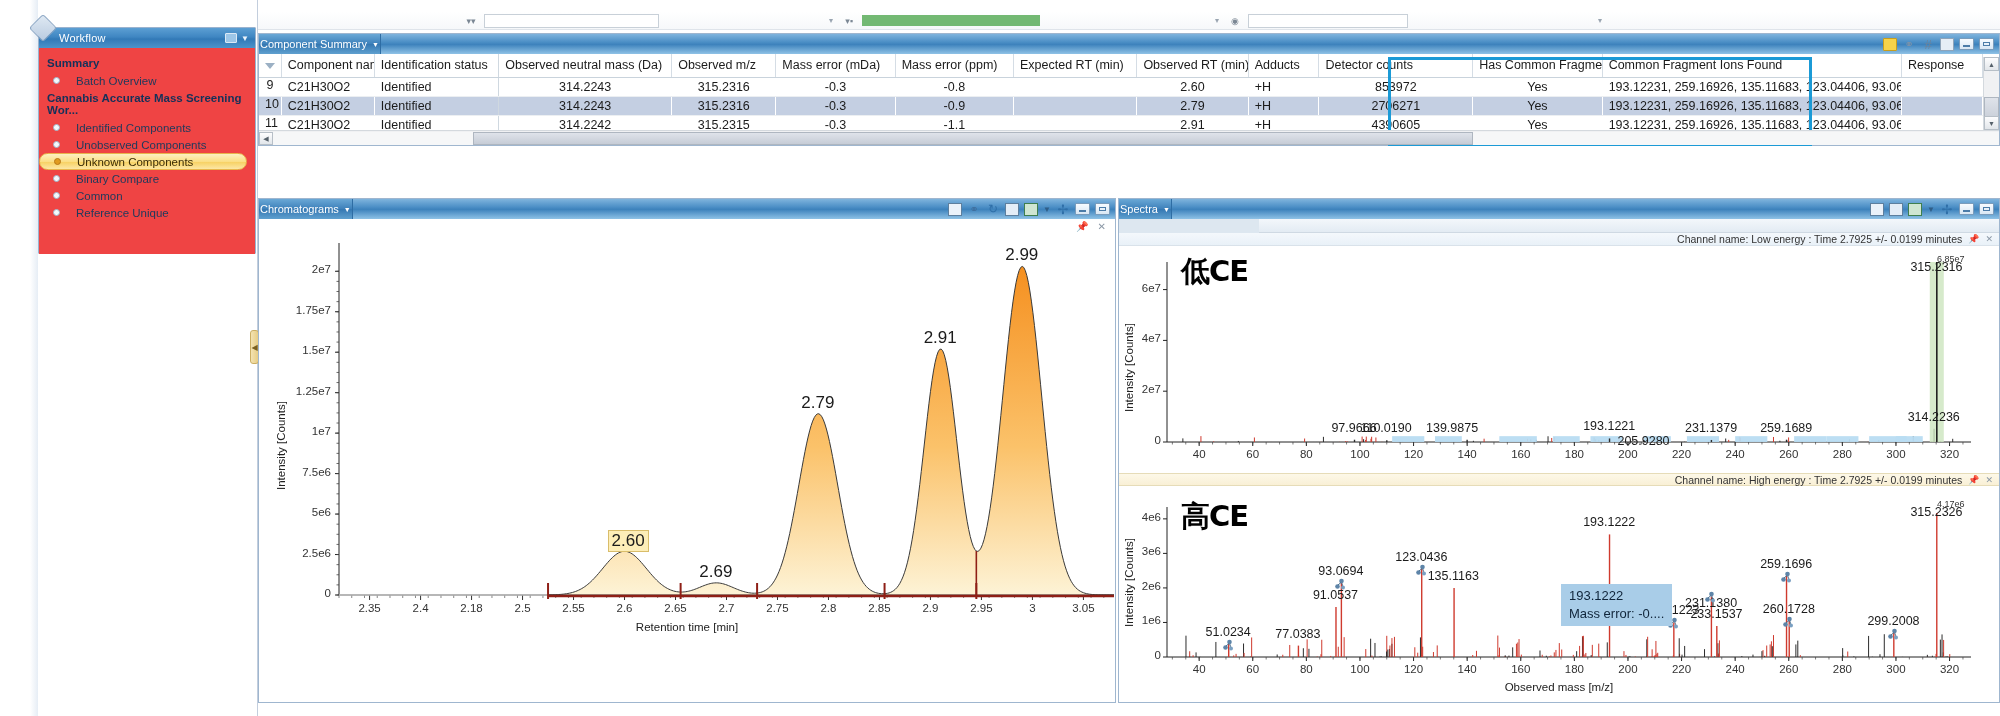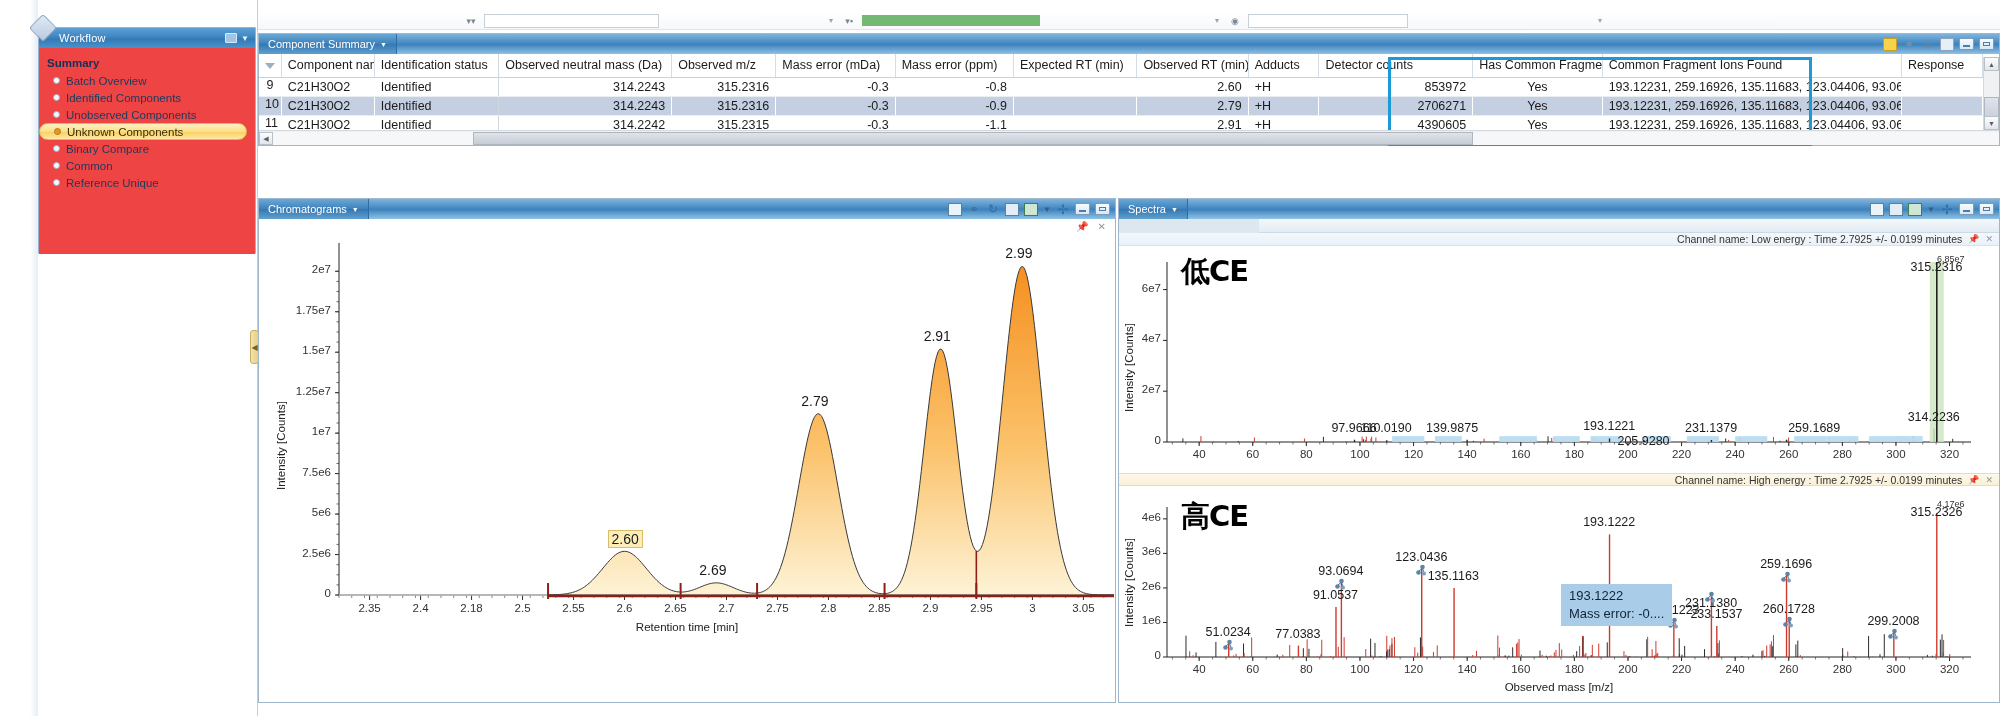--- a/index.html
+++ b/index.html
@@ -65,21 +65,21 @@
   .wf-title-icons { margin-left:auto; display:flex; align-items:center; gap:4px; }
   .wf-monitor { width:12px; height:10px; border:1.5px solid #dbe9f6; border-radius:1px; background:#9cc6e8; }
   .wf-caret { color:#eaf3fb; font-size:8px; }
 
   .wf-body { padding:6px 0 0 0; background:#ef4444; height:206px;}
   .wf-head {
     font-weight:bold; font-size:11.5px; color:#14315a;
     padding:3px 8px 3px 8px;
   }
   .wf-item {
-    display:flex; align-items:center; gap:6px;
+    display:flex; align-items:center; gap:16px;
     padding:2px 8px 2px 14px;
     font-size:11.5px; color:#213a5c;
     height:17px;
   }
   .wf-bullet {
     width:7px; height:7px; border-radius:50%;
     border:1px solid #9eb3c8; background:#f4f8fc;
     flex:0 0 auto;
   }
   .wf-item.sel {
@@ -102,21 +102,21 @@
 
   
   .panel { position:absolute; background:#ffffff; border:1px solid #9fb6cf; }
   .panel-hd {
     height:20px;
     background:linear-gradient(180deg,#7fb4dd 0%, #4c8fc6 40%, #3d82bc 52%, #8fc2e6 100%);
     display:flex; align-items:center;
     position:relative;
   }
   .panel-tab {
-    height:20px; padding:0 9px;
+    height:20px; padding:0 1px;
     background:linear-gradient(180deg,#6aa8d6 0%, #3d80ba 50%, #3477b2 51%, #5fa0cf 100%);
     border-right:1px solid #2e6da4;
     color:#ffffff; font-size:11px;
     display:flex; align-items:center; gap:5px;
   }
   .panel-tab .car { font-size:7px; }
   .hd-icons { margin-left:auto; display:flex; align-items:center; gap:5px; padding-right:5px; }
   .hd-ic { width:14px; height:13px; position:relative; }
   .winbtn { width:15px; height:12px; border:1px solid #7b9cbb; background:linear-gradient(#f7fbff,#d9e7f4); border-radius:1px; position:relative;}
   .winbtn::after{content:""; position:absolute; left:3px; right:3px; bottom:2px; height:2px; background:#4c7ca8;}
@@ -129,21 +129,21 @@
     height:23px; font-weight:normal; font-size:12.5px; color:#1b1b1b;
     background:#ffffff; border-right:1px solid #d5dde5; border-bottom:1px solid #c9d3dc;
     padding:0 6px; text-align:left; white-space:nowrap; overflow:hidden;
   }
   .tbl td {
     height:19px; font-size:12.5px; color:#1b1b1b;
     border-bottom:1px solid #eceff2; border-right:1px solid transparent;
     padding:0 6px; white-space:nowrap; overflow:hidden;
   }
   .tbl tr.sel td { background:#c4cfe2; }
-  .num { text-align:right; }
+  .num { text-align:center; }
   .ctr { text-align:center; }
   .rowno {
     width:22px; text-align:center; font-size:10px; color:#444;
     vertical-align:top; padding-top:1px;
   }
   th.rowno-h { width:22px; background:#fff; }
   .sortarrow { display:inline-block; width:0;height:0;border-left:5px solid transparent;border-right:5px solid transparent;border-bottom:6px solid #9bb0c4; }
   .vsep { border-right:1px solid #cfd8e0 !important; }
   .hl-box {
     position:absolute; border:3px solid #1b9ad6; pointer-events:none;
@@ -168,21 +168,21 @@
   #chrom-panel { left:258px; top:198px; width:858px; height:505px; }
   .chrom-inner { position:absolute; left:0; top:20px; right:0; bottom:0; background:#fff; }
   .pin-row { position:absolute; right:6px; top:2px; font-size:10px; color:#8b98a6; letter-spacing:3px; }
   .axis-label-y {
     position:absolute; transform:rotate(-90deg); transform-origin:left top;
     font-size:11.5px; color:#222; white-space:nowrap;
   }
   .axis-label-x { position:absolute; font-size:11.5px; color:#222; text-align:center; }
   .ytick { position:absolute; font-size:11.5px; color:#333; text-align:right; white-space:nowrap;}
   .xtick { position:absolute; font-size:11.5px; color:#333; text-align:center; white-space:nowrap;}
-  .peaklab { position:absolute; font-size:14px; color:#1b1b1b; white-space:nowrap;}
+  .peaklab { position:absolute; font-size:17px; color:#1b1b1b; white-space:nowrap;}
   .peaklab.boxed {
     background:#fdeeb8; border:1px solid #d9bd6a; padding:0 3px;
   }
 
   
   #spec-panel { left:1118px; top:198px; width:882px; height:505px; }
   .spec-tabstrip {
     position:absolute; left:0; top:20px; width:100%; height:14px;
     background:linear-gradient(#f3f7fb,#e3ebf3);
     border-bottom:1px solid #cfd9e3;
@@ -218,20 +218,21 @@
         <div class="wf-monitor"></div>
         <div class="wf-caret">▼</div>
       </div>
     </div>
     <div class="wf-body" id="wf-body">
         <div class="wf-head">Summary</div>
         <div class="wf-item">
           <span class="wf-bullet"></span>
           <span>Batch Overview</span>
         </div>
+        <div class="wf-head">Cannabis Accurate Mass Screening Wor...</div>
         <div class="wf-item">
           <span class="wf-bullet"></span>
           <span>Identified Components</span>
         </div>
         <div class="wf-item">
           <span class="wf-bullet"></span>
           <span>Unobserved Components</span>
         </div>
         <div class="wf-item sel">
           <span class="wf-bullet"></span>
@@ -831,21 +832,21 @@
         <div class="xtick" style="left: 647.76px; width: 44px; top: 249px;">260</div>
         <div class="xtick" style="left: 701.36px; width: 44px; top: 249px;">280</div>
         <div class="xtick" style="left: 754.96px; width: 44px; top: 249px;">300</div>
         <div class="xtick" style="left: 808.56px; width: 44px; top: 249px;">320</div>
         <div class="mslabel" style="left: 212.41px; top: 221.714px;">97.9666</div>
         <div class="mslabel" style="left: 241.411px; top: 222.222px;">110.0190</div>
         <div class="mslabel" style="left: 307px; top: 221.714px;">139.9875</div>
         <div class="mslabel" style="left: 464.127px; top: 220.444px;">193.1221</div>
         <div class="mslabel" style="left: 498.447px; top: 235px;">205.9280</div>
         <div class="mslabel" style="left: 566.01px; top: 221.968px;">231.1379</div>
-        <div class="mslabel" style="left: 641.133px; top: 221.714px; margin-left: 28px;">259.1689</div>
+        <div class="mslabel" style="left: 641.133px; top: 221.714px;">259.1689</div>
         <div class="mslabel" style="left: 788.679px; top: 210.791px;">314.2236</div>
         <div class="mslabel" style="left: 791.381px; top: 61px;">315.2316</div>
         <div class="axis-label-y" style="left: 4px; top: 213px;">Intensity [Counts]</div>
         <div class="cjk" style="left: 62px; top: 53px;">低CE</div>
         <div class="topright-scale" style="left: 818px; top: 55px;">6.85e7</div>
       </div>
 
     <div class="chan-bar chan-high">
       <span>Channel name: High energy : Time 2.7925 +/- 0.0199 minutes</span>
       <span class="pin-x">📌</span>

